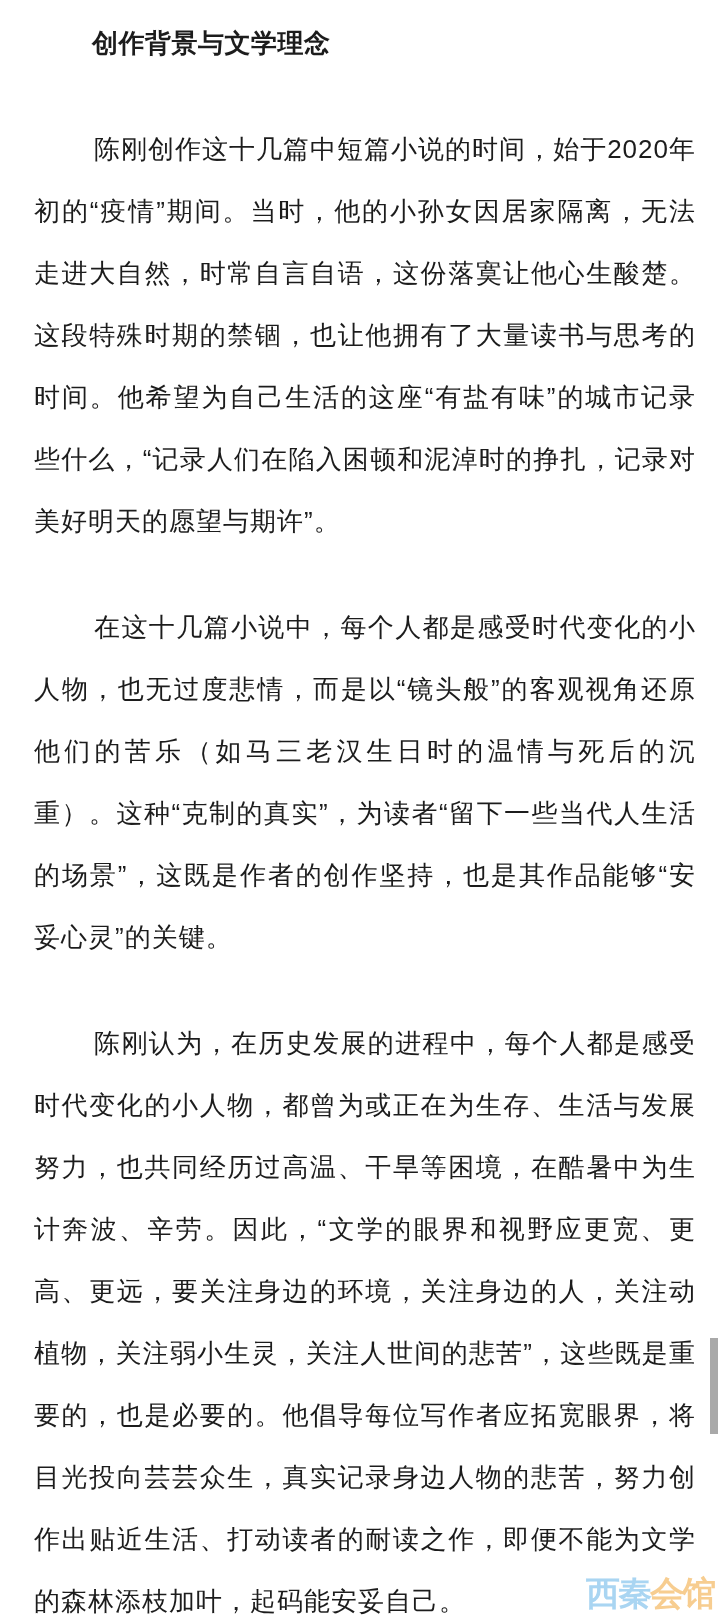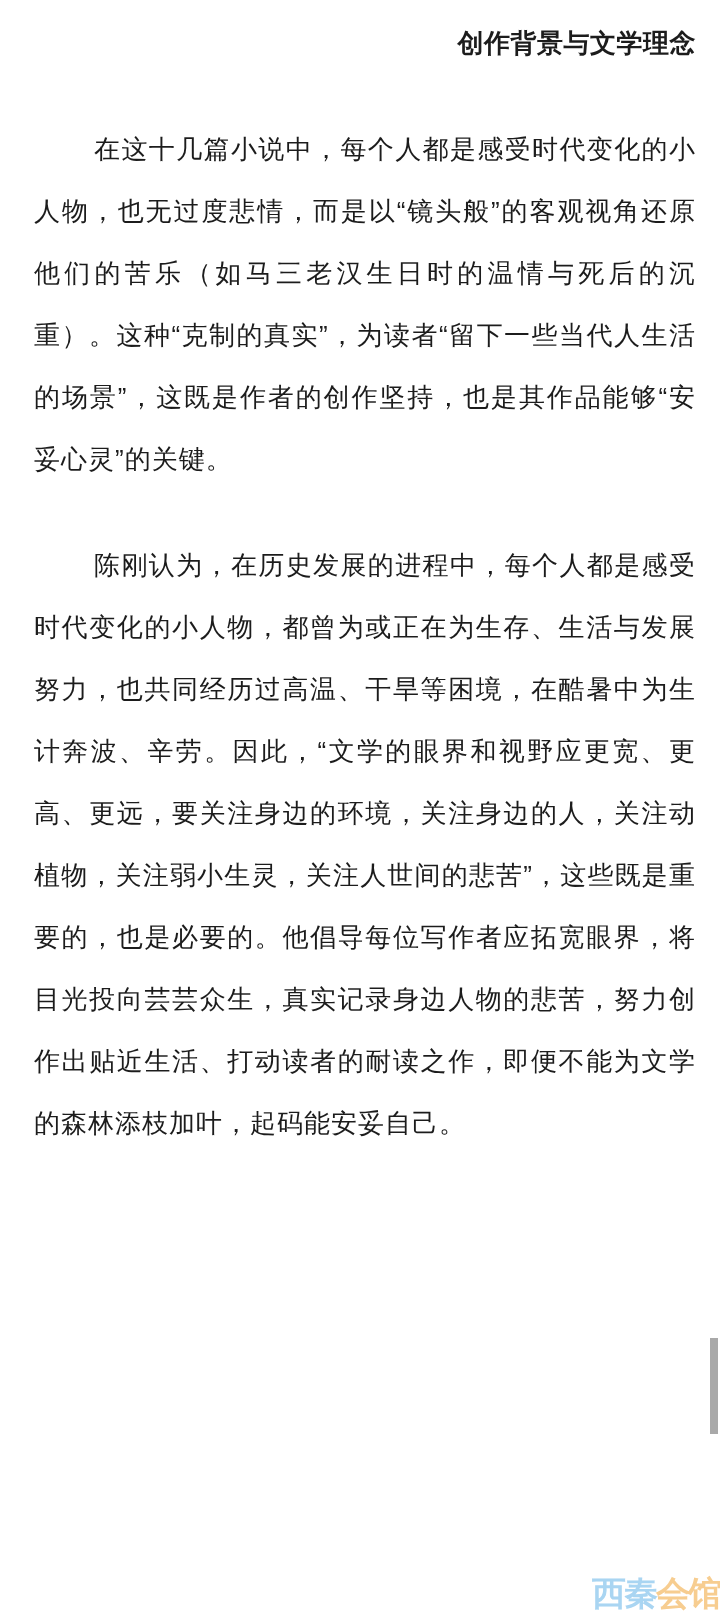--- a/index.html
+++ b/index.html
@@ -17,21 +17,20 @@
   .article {
     padding: 0 24px 0 34px;
   }
   .article h1 {
     font-size: 26px;
     line-height: 26px;
     font-weight: bold;
     color: #1c1c1c;
     letter-spacing: 0.5px;
     margin: 30px 0 62px 58px;
-    text-align: right;
   }
   .article p {
     font-size: 26px;
     line-height: 62px;
     letter-spacing: 1px;
     color: #1c1c1c;
     text-align: justify;
     text-indent: 60px;
     margin: 0 0 44px 0;
   }
@@ -42,33 +41,34 @@
     position: absolute;
     top: 1338px;
     right: 2px;
     width: 8px;
     height: 96px;
     background: #a9a9a9;
   }
   .watermark {
     position: absolute;
     top: 1574px;
-    right: 0;
+    right: 6px;
     font-size: 34px;
     line-height: 38px;
     font-weight: bold;
     letter-spacing: -2px;
     white-space: nowrap;
   }
 </style>
 </head>
 <body style="background: rgb(255, 255, 255);">
 
 <div class="article">
   <h1>创作背景与文学理念</h1>
+  <p>陈刚创作这十几篇中短篇小说的时间，始于2020年初的“疫情”期间。当时，他的小孙女因居家隔离，无法走进大自然，时常自言自语，这份落寞让他心生酸楚。这段特殊时期的禁锢，也让他拥有了大量读书与思考的时间。他希望为自己生活的这座“有盐有味”的城市记录些什么，“记录人们在陷入困顿和泥淖时的挣扎，记录对美好明天的愿望与期许”。</p>
   <p>在这十几篇小说中，每个人都是感受时代变化的小人物，也无过度悲情，而是以“镜头般”的客观视角还原他们的苦乐（如马三老汉生日时的温情与死后的沉重）。这种“克制的真实”，为读者“留下一些当代人生活的场景”，这既是作者的创作坚持，也是其作品能够“安妥心灵”的关键。</p>
   <p>陈刚认为，在历史发展的进程中，每个人都是感受时代变化的小人物，都曾为或正在为生存、生活与发展努力，也共同经历过高温、干旱等困境，在酷暑中为生计奔波、辛劳。因此，“文学的眼界和视野应更宽、更高、更远，要关注身边的环境，关注身边的人，关注动植物，关注弱小生灵，关注人世间的悲苦”，这些既是重要的，也是必要的。他倡导每位写作者应拓宽眼界，将目光投向芸芸众生，真实记录身边人物的悲苦，努力创作出贴近生活、打动读者的耐读之作，即便不能为文学的森林添枝加叶，起码能安妥自己。</p>
 </div>
 
 <div class="scrollbar-thumb" style="background: rgb(169, 169, 169);"></div>
 
 <div class="watermark">
   <span style="color: rgb(169, 213, 242);">西秦</span><span style="color: rgb(247, 205, 144);">会馆</span>
 </div>
 

